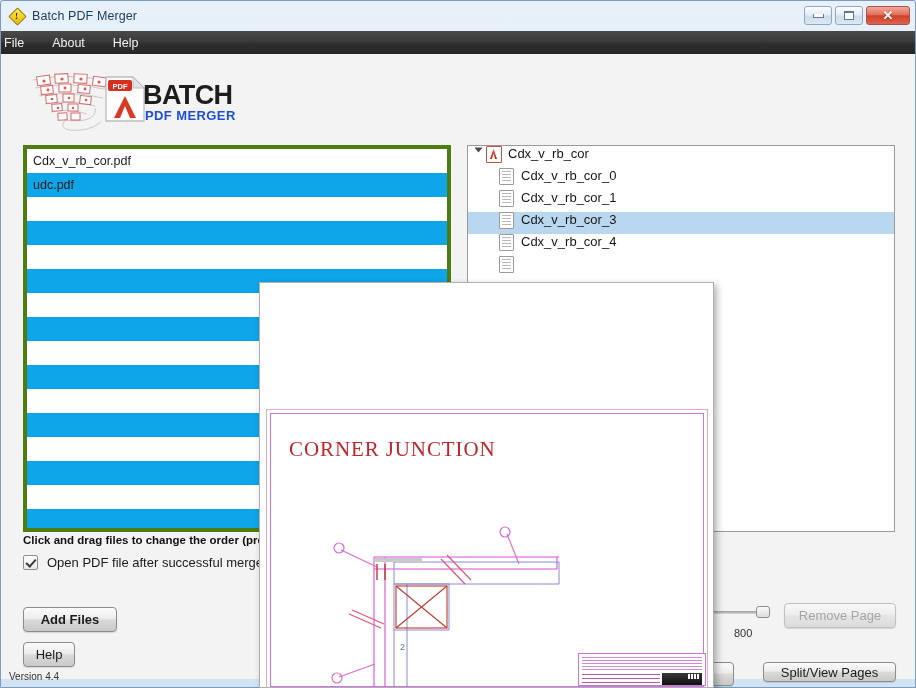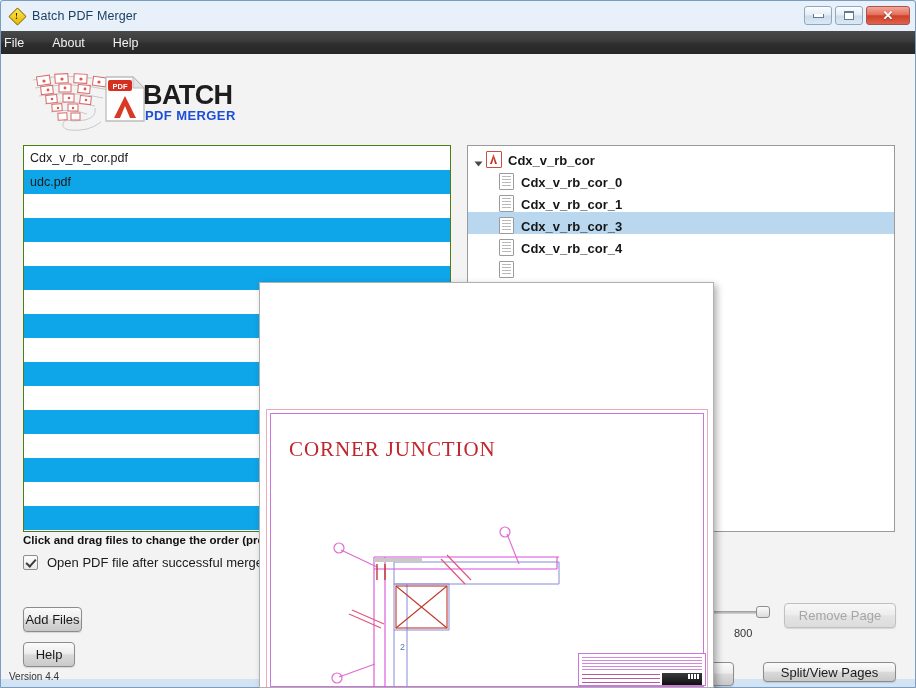--- a/index.html
+++ b/index.html
@@ -47,21 +47,21 @@
   .logo{position:absolute;left:24px;top:14px;width:240px;height:66px;}
   .logo .tornado{position:absolute;left:0;top:2px;width:96px;height:62px;}
   .logo .pdfdoc{position:absolute;left:78px;top:6px;width:44px;height:50px;}
   .logo .btxt{position:absolute;left:118px;top:14px;font:bold 27px "Liberation Sans",sans-serif;
      color:#1d1d1d;letter-spacing:-.6px;line-height:1;}
   .logo .stxt{position:absolute;left:120px;top:41px;font:bold 13px "Liberation Sans",sans-serif;
      color:#1d4ed8;letter-spacing:.4px;line-height:1;}
 
   
   .filelist{position:absolute;left:22px;top:91px;width:428px;height:387px;
-     background:#fff;border:1px solid #4d7c0f;box-sizing:border-box;overflow:hidden;}
+     background:#fff;border:4px solid #4d7c0f;box-sizing:border-box;overflow:hidden;}
   .frow{height:24px;line-height:24px;padding-left:6px;font-size:12.5px;color:#1a1a1a;
      box-sizing:border-box;}
   .frow.alt{background:#0ea5e9;}
 
   .hint{position:absolute;left:22px;top:480px;font:bold 11.5px "Liberation Sans",sans-serif;color:#111;white-space:nowrap;}
 
   .chkrow{position:absolute;left:22px;top:501px;display:flex;align-items:center;}
   .chkbox{width:15px;height:15px;border:1px solid #8d8d8d;background:linear-gradient(180deg,#fdfdfd,#eaeaea);
      box-sizing:border-box;position:relative;border-radius:2px;}
   .chkbox::after{content:"";position:absolute;left:4px;top:1px;width:4px;height:8px;
@@ -70,28 +70,28 @@
 
   
   .gbtn{border:1px solid #8c8c8c;border-radius:4px;box-sizing:border-box;
      background:linear-gradient(180deg,#fbfbfb 0%,#ededed 45%,#dadada 52%,#c9c9c9 100%);
      font-size:13px;color:#1b1b1b;display:flex;align-items:center;justify-content:center;
      box-shadow:0 1px 1px rgba(0,0,0,.12);}
   .gbtn.disabled{color:#a6a6a6;
      background:linear-gradient(180deg,#f7f7f7 0%,#eeeeee 45%,#e4e4e4 52%,#dcdcdc 100%);
      border-color:#c0c0c0;}
 
-  #add-files{position:absolute;left:22px;top:553px;width:59px;height:25px;}
+  #add-files{position:absolute;left:22px;top:553px;width:94px;height:25px;font-weight:bold;}
   #help-btn{position:absolute;left:22px;top:588px;width:52px;height:25px;}
   .version{position:absolute;left:8px;top:617px;font-size:10px;color:#333;}
 
   
   .treepanel{position:absolute;left:466px;top:91px;width:428px;height:387px;
      background:#fff;border:1px solid #9a9a9a;box-sizing:border-box;overflow:hidden;}
-  .trow{height:22px;display:flex;align-items:flex-end;font-size:13px;color:#161616;box-sizing:border-box;font-weight:bold;}
+  .trow{height:22px;display:flex;align-items:flex-start;font-size:13px;color:#161616;box-sizing:border-box;}
   .trow.sel{background:#b9d8ef;}
   .trow.root{padding-left:8px;}
   .trow.child{padding-left:31px;}
   .arrow{width:0;height:0;border-left:5px solid #4a4a4a;border-top:4px solid transparent;
      border-bottom:4px solid transparent;transform:rotate(90deg);margin-right:5px;flex:0 0 auto;}
   .pdfico{width:14px;height:15px;flex:0 0 auto;margin-right:6px;position:relative;
      background:#fff;border:1px solid #c9503c;border-radius:1px;}
   .pdfico::after{content:"";position:absolute;left:3px;top:2px;width:7px;height:10px;
      background:linear-gradient(180deg,#e24b33,#b8301c);
      clip-path:polygon(50% 0,100% 100%,72% 100%,50% 45%,28% 100%,0 100%);}

